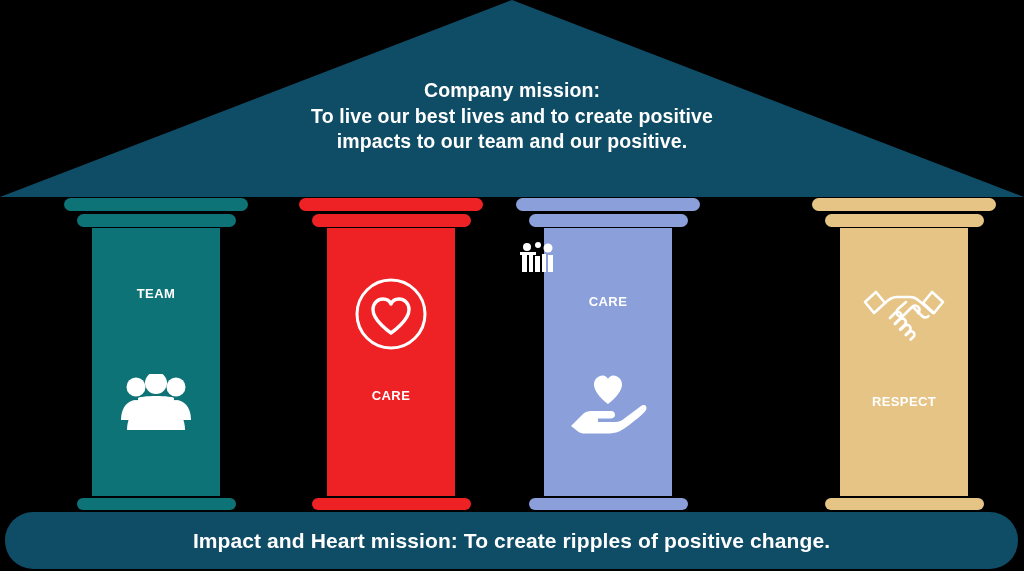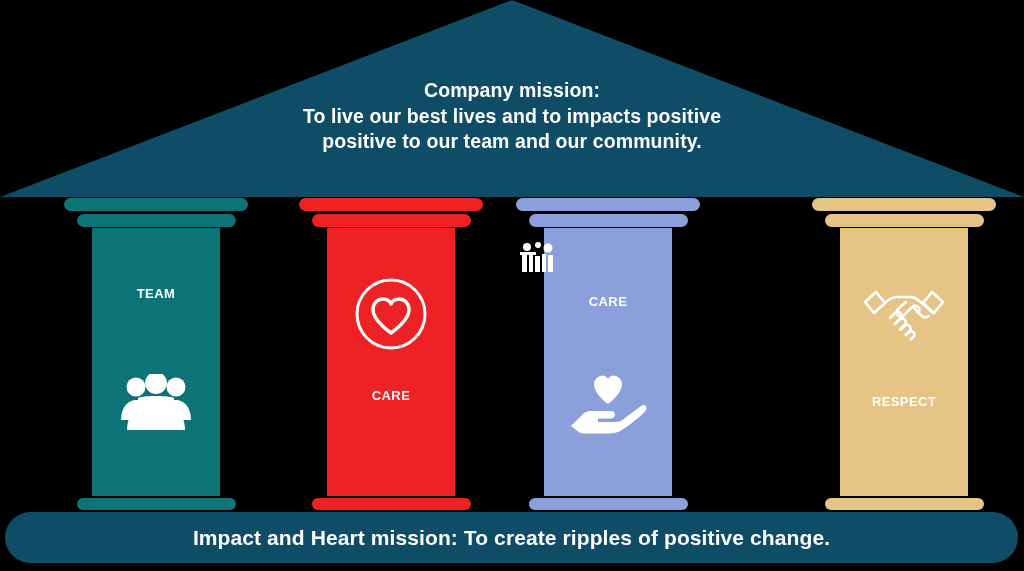--- a/index.html
+++ b/index.html
@@ -30,37 +30,37 @@
 
   .picon{position:absolute;left:0;width:184px;display:flex;
       align-items:center;justify-content:center;}
   .picon svg{display:block;}
 
   
   .artifact{position:absolute;left:517px;top:240px;width:40px;height:36px;
       display:flex;align-items:center;justify-content:center;overflow:hidden;}
 
   
-  .banner{position:absolute;left:5px;top:512px;width:1013px;height:51px;
+  .banner{position:absolute;left:5px;top:512px;width:1013px;height:57px;
       background:var(--navy);border-radius:28px;
       display:flex;align-items:center;justify-content:center;}
   .banner span{color:#fff;font-weight:bold;font-size:21px;letter-spacing:.1px;
       white-space:nowrap;}
 </style>
 </head>
 <body>
 
 <div id="stage">
 
   <div class="roof">
     <div class="tri"></div>
     <div class="mission">
       <div>Company mission:</div>
-      <div>To live our best lives and to impacts positive</div>
-      <div>positive to our team and our community.</div>
+      <div>To live our best lives and to create positive</div>
+      <div>impacts to our team and our positive.</div>
     </div>
   </div>
 
   <div class="pillar" style="left:64px">
     <div class="cap-a" style="background:#0E7377"></div>
     <div class="cap-b" style="background:#0E7377"></div>
     <div class="shaft" style="background:#0E7377"></div>
     <div class="base-a" style="background:#0E7377"></div>
     <div class="plabel" style="top:88px">TEAM</div>
     <div class="picon" style="top:176px">

